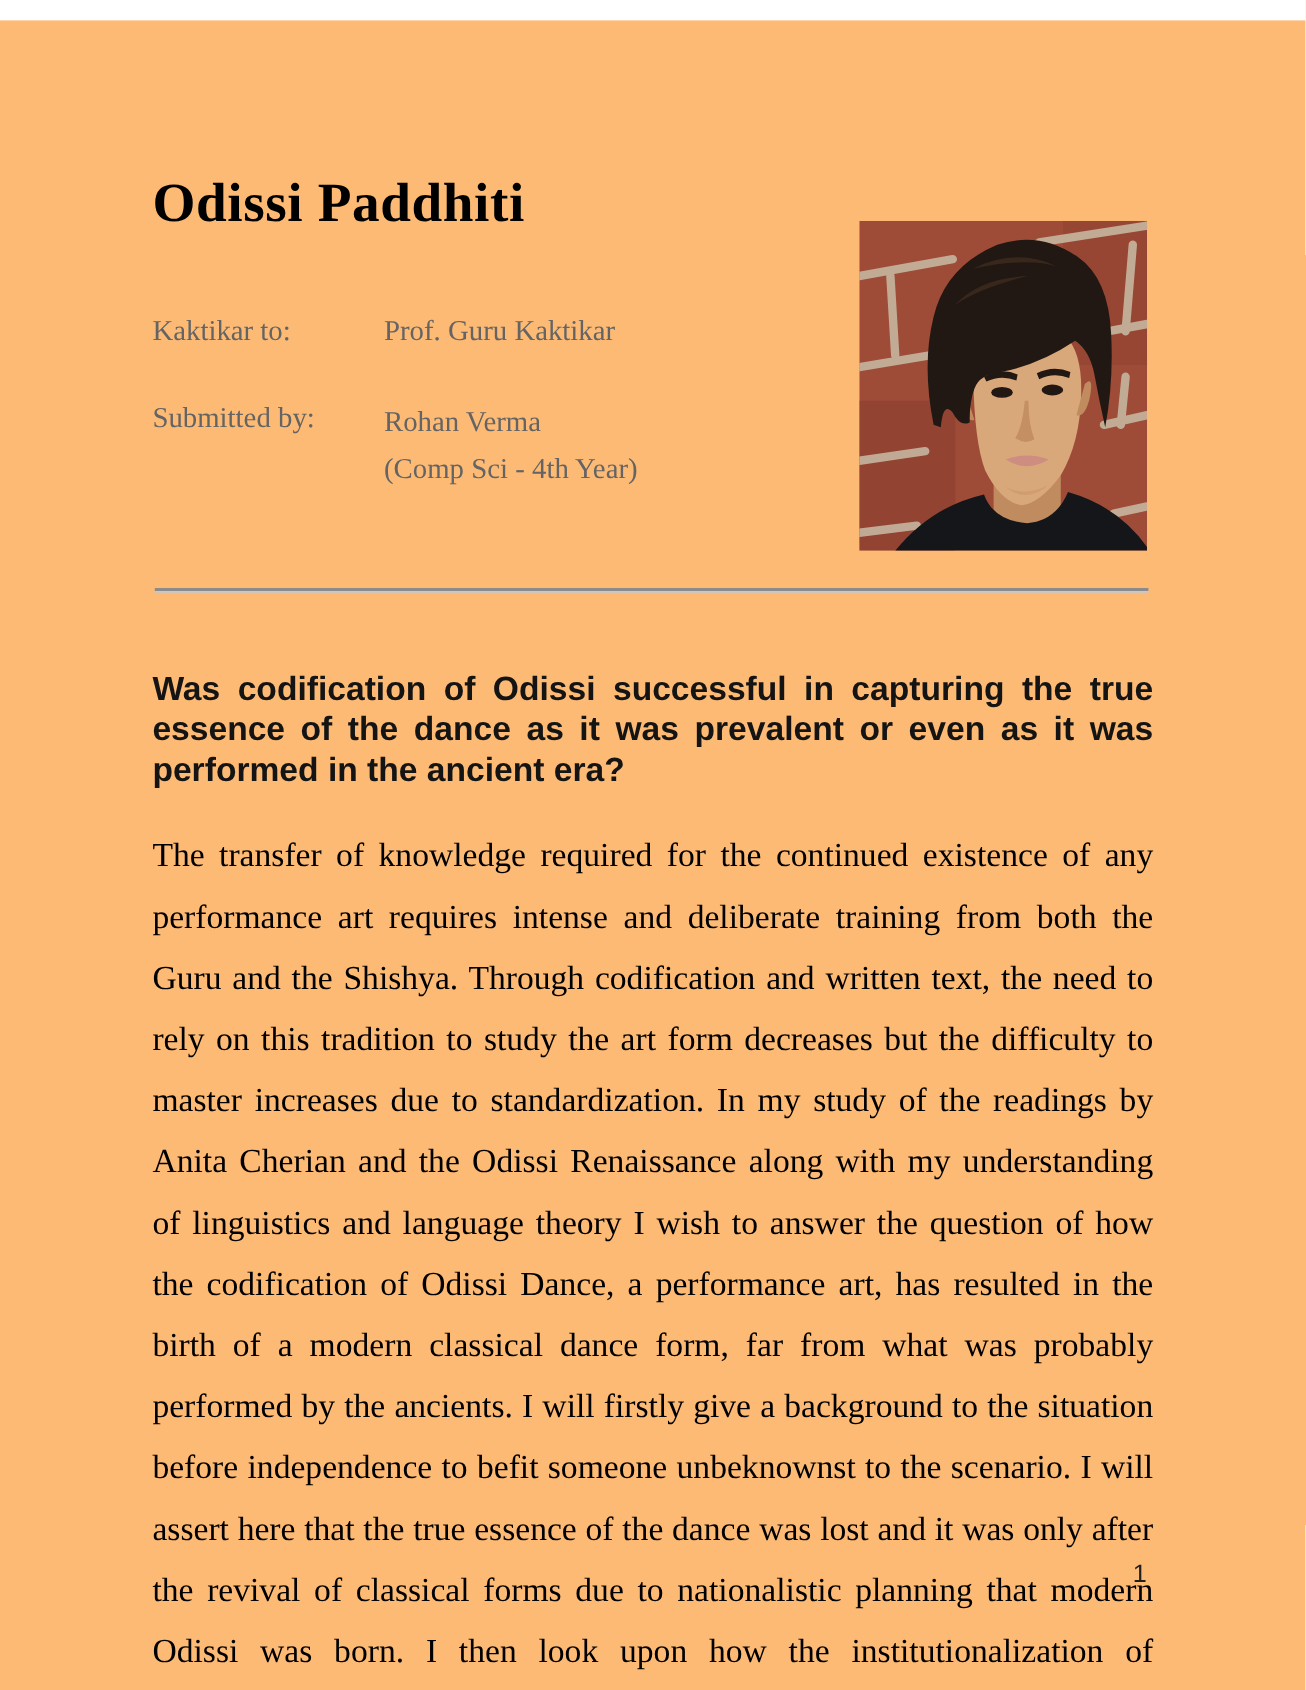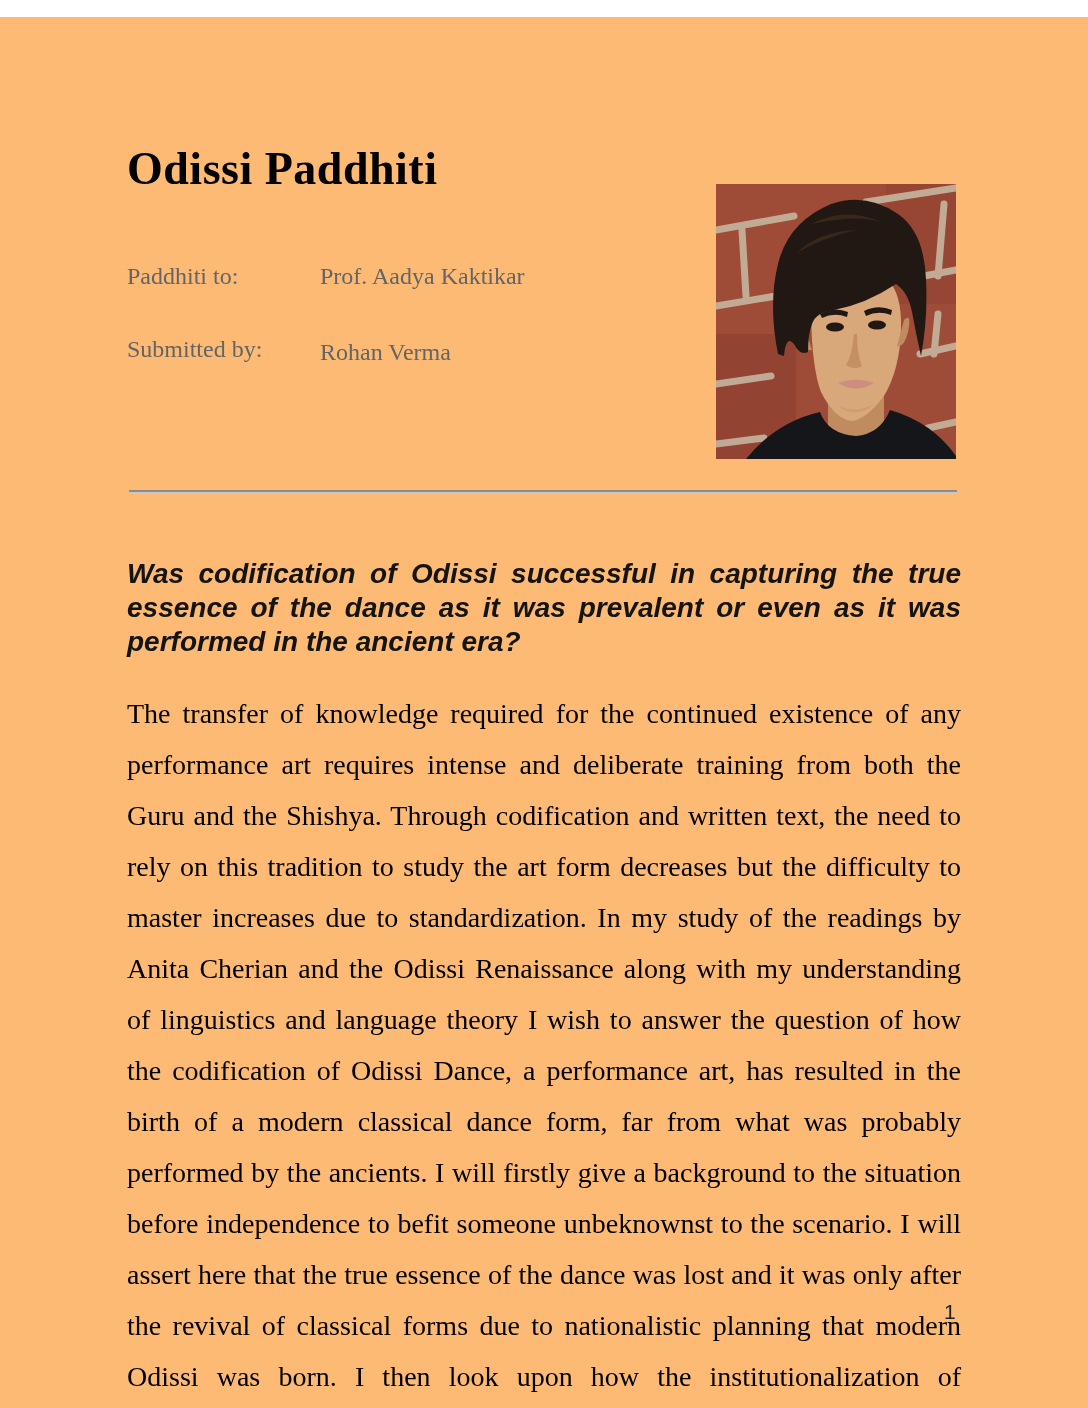--- a/index.html
+++ b/index.html
@@ -50,21 +50,20 @@
   }
   .question-heading {
     position:absolute;
     left:127px; top:540px;
     width:834px;
     font-family:"Liberation Sans", sans-serif;
     font-size:28px;
     line-height:34px;
     color:#141414;
     text-align:justify;
-    font-style:italic;
   }
   .body-paragraph {
     position:absolute;
     left:127px; top:671px;
     width:834px;
     font-family:"Liberation Serif", serif;
     font-size:28px;
     line-height:51px;
     color:#000000;
     text-align:justify;
@@ -121,28 +120,29 @@
 
       <path d="M122,199 Q140,192 158,199 Q140,210 122,199 Z" fill="#cd8d80"></path>
 
       <path d="M122,222 Q140,230 158,220 Q140,236 122,222 Z" opacity="0.4" fill="#c08b5e"></path>
 
       <path d="M30,275 Q60,238 104,228 Q112,250 140,252 Q164,250 174,226 Q216,238 240,272 L240,275 Z" fill="#15161a"></path>
     </svg>
   </div>
 
   <div class="submit-row row-to">
-    <span class="label">Paddhiti to:</span>
-    <span class="value">Prof. Aadya Kaktikar</span>
+    <span class="label">Kaktikar to:</span>
+    <span class="value">Prof. Guru Kaktikar</span>
   </div>
 
   <div class="submit-row row-by">
     <span class="label">Submitted by:</span>
     <span class="value by-values">
       <div>Rohan Verma</div>
+      <div>(Comp Sci - 4th Year)</div>
     </span>
   </div>
 
   <div class="divider"></div>
 
   <h2 class="question-heading">Was codification of Odissi successful in capturing the true essence of the dance as it was prevalent or even as it was performed in the ancient era?</h2>
 
   <p class="body-paragraph">The transfer of knowledge required for the continued existence of any performance art requires intense and deliberate training from both the Guru and the Shishya. Through codification and written text, the need to rely on this tradition to study the art form decreases but the difficulty to master increases due to standardization. In my study of the readings by Anita Cherian and the Odissi Renaissance along with my understanding of linguistics and language theory I wish to answer the question of how the codification of Odissi Dance, a performance art, has resulted in the birth of a modern classical dance form, far from what was probably performed by the ancients. I will firstly give a background to the situation before independence to befit someone unbeknownst to the scenario. I will assert here that the true essence of the dance was lost and it was only after the revival of classical forms due to nationalistic planning that modern Odissi was born. I then look upon how the institutionalization of performance art in India was necessitated</p>
 
   <div class="page-number">1</div>

